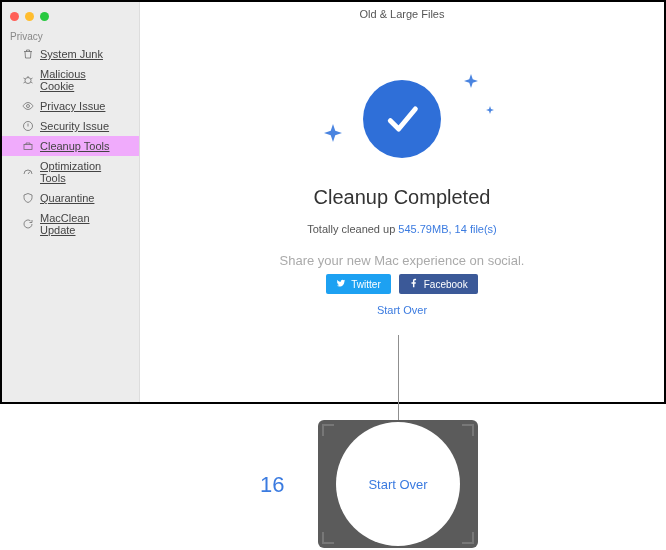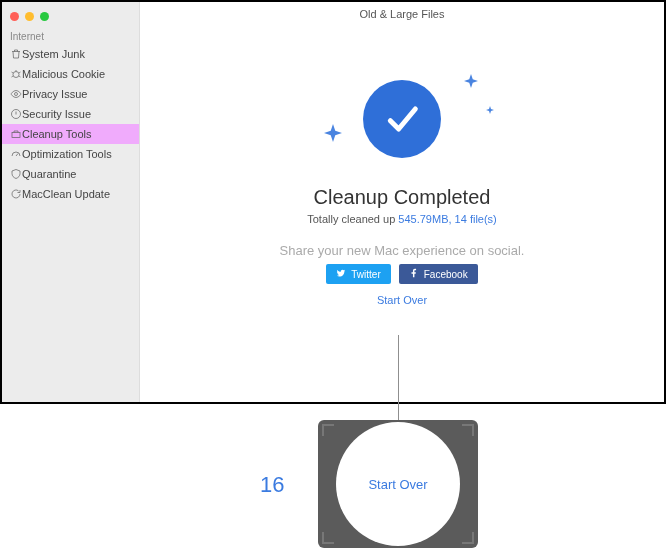--- a/index.html
+++ b/index.html
@@ -10,37 +10,37 @@
     border: 2px solid #000; display: flex; background: #fff;
   }
   .sidebar {
     width: 138px; height: 100%; background: #ececec; border-right: 1px solid #ddd;
     padding-top: 6px; font-size: 11px; color: #444;
   }
   .traffic { display: flex; gap: 6px; padding: 4px 8px 6px 8px; }
   .dot { width: 9px; height: 9px; border-radius: 50%; }
   .dot.red { background:#ff5f57; } .dot.yellow { background:#ffbd2e; } .dot.green { background:#28c940; }
   .section-title { font-size: 10px; color: #888; padding: 4px 8px 2px 8px; }
-  .side-item { display: flex; align-items: center; padding: 4px 8px; cursor: pointer; }
+  .side-item { display: flex; align-items: center; gap: 6px; padding: 4px 20px; cursor: pointer; text-decoration: underline; }
   .side-item.active { background: #f0abfc; }
   .side-ico { width: 12px; height: 12px; display: inline-flex; align-items: center; justify-content: center; color:#666; }
   .side-ico svg { width: 12px; height: 12px; stroke: #666; fill: none; stroke-width: 1.5; }
   .main { flex: 1; display: flex; flex-direction: column; align-items: center; }
   .titlebar { width: 100%; text-align: center; font-size: 11px; color: #555; padding: 6px 0; }
   .hero { margin-top: 38px; display:flex; flex-direction:column; align-items:center; }
   .sparkles { position: relative; width: 200px; height: 110px; display:flex; align-items:center; justify-content:center; }
   .badge { width: 78px; height: 78px; border-radius: 50%; background: #2f6fd8; display:flex; align-items:center; justify-content:center; }
   .badge svg { width: 40px; height: 40px; stroke:#fff; stroke-width: 6; fill:none; stroke-linecap:round; stroke-linejoin:round; }
   .spark { position:absolute; color:#4a84e0; }
   .spark svg { fill:#4a84e0; }
   .spark.s1 { left: 22px; top: 60px; width:18px; height:18px; }
   .spark.s2 { right: 24px; top: 10px; width:14px; height:14px; }
   .spark.s3 { right: 8px; top: 36px; width:8px; height:8px; }
   .headline { font-size: 20px; color:#333; font-weight: 400; margin-top: 12px; }
-  .subline { font-size: 11px; color:#555; margin-top: 4px; }
+  .subline { font-size: 11px; color:#555; margin-top: 14px; }
   .subline .stat { color:#3b7be0; }
   .share-label { font-size: 13px; color:#aaa; margin-top: 18px; }
   .share-row { display:flex; gap:8px; margin-top:6px; }
   .sbtn { display:flex; align-items:center; gap:5px; color:#fff; font-size:10px; padding:4px 10px; border-radius:2px; cursor:pointer; }
   .sbtn.tw { background:#1da1f2; }
   .sbtn.fb { background:#3b5998; }
   .sbtn svg { width:10px; height:10px; fill:#fff; }
   .start-over { font-size:11px; color:#3b7be0; margin-top:10px; cursor:pointer; }
 
   
@@ -61,21 +61,21 @@
 <div class="stage">
   <div class="window">
 
     <div class="sidebar">
       <div class="traffic">
         <div class="dot red"></div>
         <div class="dot yellow"></div>
         <div class="dot green"></div>
       </div>
 
-      <div class="section-title">Internet</div>
+      <div class="section-title">Privacy</div>
 
       <div class="side-item">
         <span class="side-ico">
             <svg viewBox="0 0 24 24">
               <path d="M4 7h16M9 7V4h6v3M6 7l1 13h10l1-13"></path>
             </svg>
           </span>
         <span>System Junk</span>
       </div>
       <div class="side-item">

